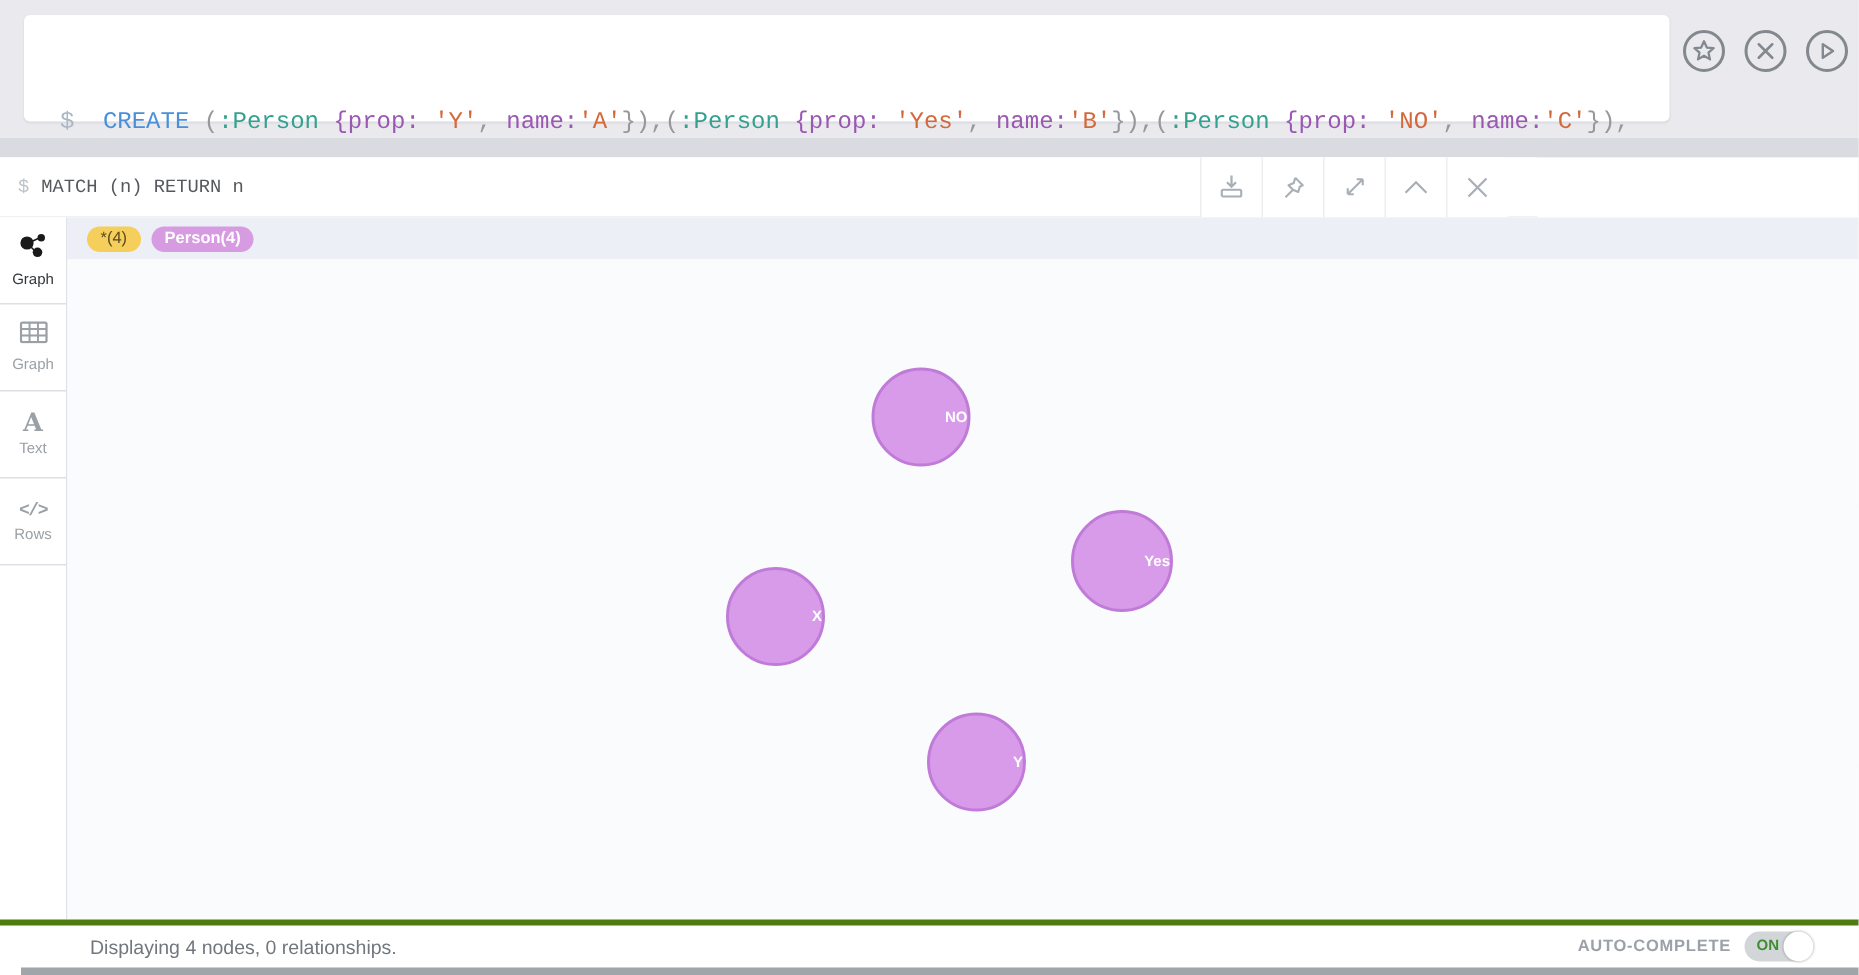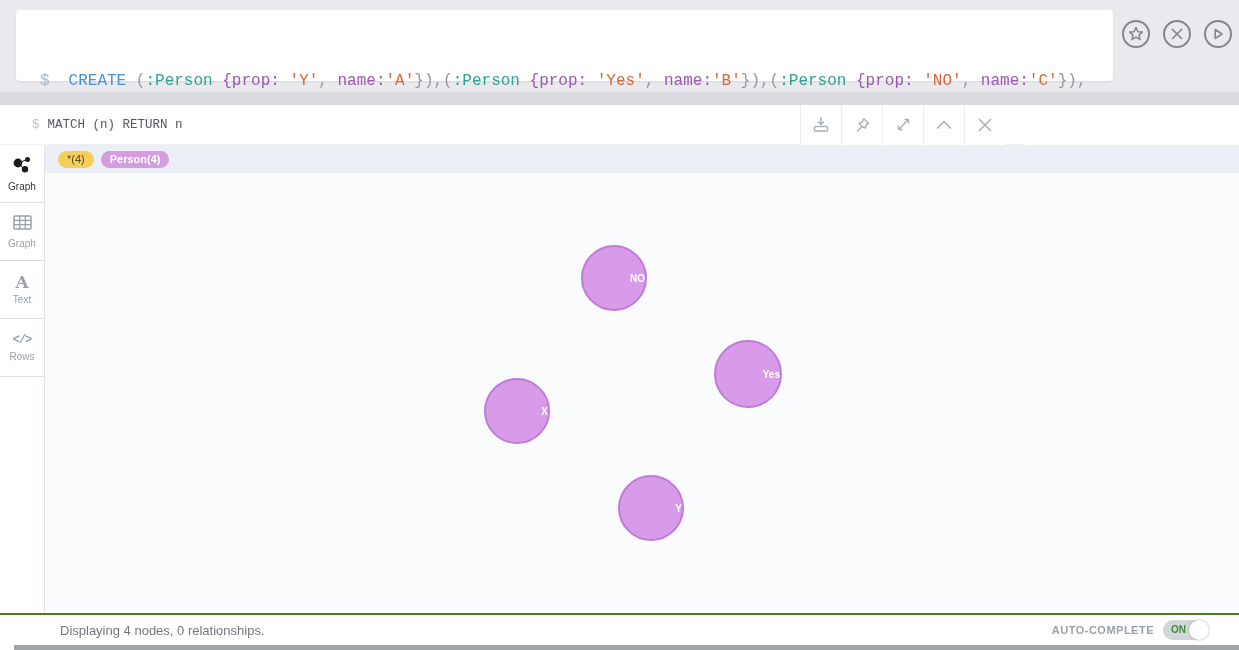--- a/index.html
+++ b/index.html
@@ -40,21 +40,21 @@
   .circle-btn{
     width:28px;height:28px;border-radius:50%;border:2px solid #82888E;
     background:transparent;display:flex;align-items:center;justify-content:center;
     box-sizing:border-box;cursor:pointer;padding:0;
   }
   .circle-btn svg{display:block;}
   
   .frame{position:absolute;left:0;top:105px;width:1239px;height:545px;background:#FFFFFF;}
   .frame-header{
     position:absolute;left:0;top:0;width:1025px;height:40px;background:#FFFFFF;
-    border-bottom:1px solid #F0F1F3;box-sizing:border-box;display:flex;align-items:center;padding-left:20px;
+    border-bottom:1px solid #F0F1F3;box-sizing:border-box;display:flex;align-items:center;
   }
   .frame-command{
     font-family:"Liberation Mono","DejaVu Sans Mono",monospace;font-size:12.5px;
     color:#55595E;padding-left:12px;white-space:pre;flex:1;
   }
   .prompt-fr{color:#BCC2C8;padding-right:8px;}
   .frame-toolbar{display:flex;height:40px;margin-right:20px;}
   .tool-cell{
     width:41px;height:40px;border-left:1px solid #ECEDF0;display:flex;align-items:center;
     justify-content:center;cursor:pointer;background:#fff;box-sizing:border-box;
@@ -89,21 +89,21 @@
   .canvas{position:relative;flex:1;background:#FAFBFD;overflow:hidden;}
   .gnode{
     position:absolute;border-radius:50%;
     background:var(--node-fill);border:2px solid var(--node-stroke);
     display:flex;align-items:center;justify-content:flex-end;
     color:#FFFFFF;font-size:10px;box-sizing:border-box;cursor:pointer;font-weight:bold;
   }
   
   .status-row{
     position:absolute;left:0;top:508px;width:1239px;height:32px;background:#FFFFFF;
-    border-top:2px solid #4d7c0f;box-sizing:border-box;
+    border-top:4px solid #4d7c0f;box-sizing:border-box;
     display:flex;align-items:center;justify-content:center;
   }
   .status-text{font-size:13px;color:#72777D;padding-left:60px;flex:1;}
   .autocomplete{display:flex;align-items:center;gap:9px;padding-right:30px;}
   .ac-label{font-size:11px;font-weight:bold;color:#9BA1A8;letter-spacing:0.5px;}
   .toggle{
     position:relative;width:46px;height:20px;border-radius:10px;background:#D2D6D9;
     cursor:pointer;flex:none;
   }
   .toggle-on-text{

